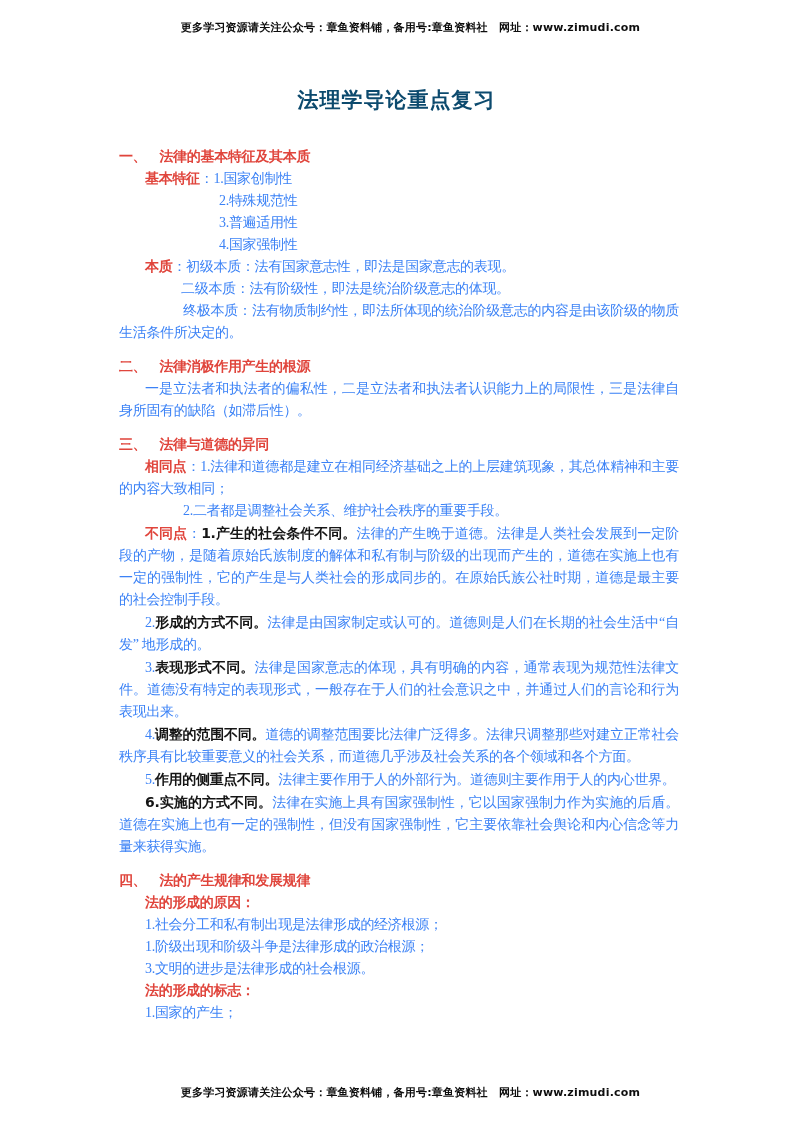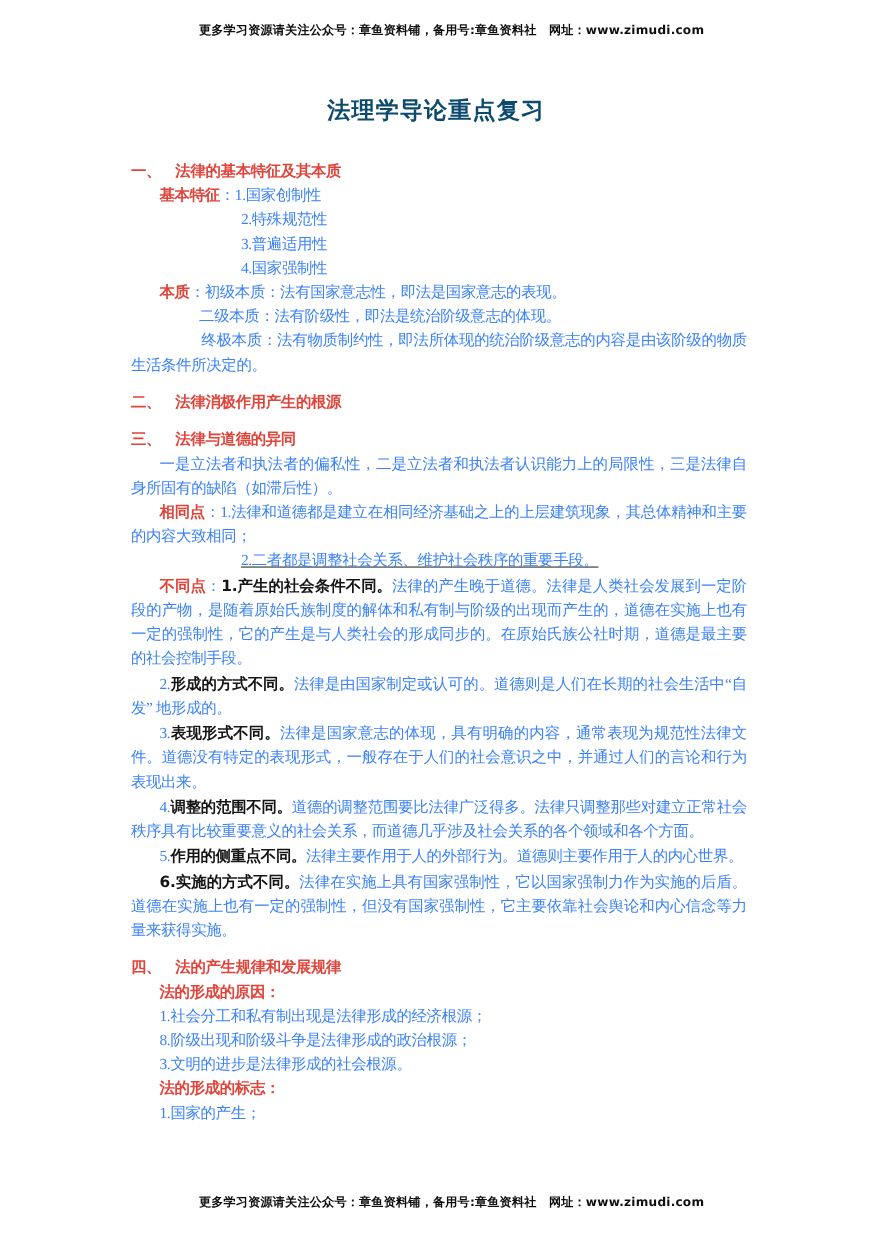--- a/index.html
+++ b/index.html
@@ -71,32 +71,32 @@
   <div class="content">
       <div class="block heading"><span class="num">一、</span><span>法律的基本特征及其本质</span></div>
       <div class="block para" style="text-indent: 26px;"><span class="run-red">基本特征</span><span class="run-n">：1.国家创制性</span></div>
       <div class="block para" style="margin-left: 100px;"><span class="run-n">2.特殊规范性</span></div>
       <div class="block para" style="margin-left: 100px;"><span class="run-n">3.普遍适用性</span></div>
       <div class="block para" style="margin-left: 100px;"><span class="run-n">4.国家强制性</span></div>
       <div class="block para" style="text-indent: 26px;"><span class="run-red">本质</span><span class="run-n">：初级本质：法有国家意志性，即法是国家意志的表现。</span></div>
       <div class="block para" style="margin-left: 62px;"><span class="run-n">二级本质：法有阶级性，即法是统治阶级意志的体现。</span></div>
       <div class="block para" style="text-indent: 64px;"><span class="run-n">终极本质：法有物质制约性，即法所体现的统治阶级意志的内容是由该阶级的物质生活条件所决定的。</span></div>
       <div class="block heading gap"><span class="num">二、</span><span>法律消极作用产生的根源</span></div>
+      <div class="block para" style="text-indent: 26px;"><span class="run-n">一是立法者和执法者的偏私性，二是立法者和执法者认识能力上的局限性，三是法律自身所固有的缺陷（如滞后性）。</span></div>
       <div class="block heading gap"><span class="num">三、</span><span>法律与道德的异同</span></div>
-      <div class="block para" style="text-indent: 26px;"><span class="run-n">一是立法者和执法者的偏私性，二是立法者和执法者认识能力上的局限性，三是法律自身所固有的缺陷（如滞后性）。</span></div>
       <div class="block para" style="text-indent: 26px;"><span class="run-red">相同点</span><span class="run-n">：1.法律和道德都是建立在相同经济基础之上的上层建筑现象，其总体精神和主要的内容大致相同；</span></div>
-      <div class="block para" style="margin-left: 100px; text-decoration: underline;"><span class="run-n">2.二者都是调整社会关系、维护社会秩序的重要手段。</span></div>
+      <div class="block para" style="margin-left: 64px;"><span class="run-n">2.二者都是调整社会关系、维护社会秩序的重要手段。</span></div>
       <div class="block para" style="text-indent: 26px;"><span class="run-red">不同点</span><span class="run-n">：</span><span class="run-b">1.产生的社会条件不同。</span><span class="run-n">法律的产生晚于道德。法律是人类社会发展到一定阶段的产物，是随着原始氏族制度的解体和私有制与阶级的出现而产生的，道德在实施上也有一定的强制性，它的产生是与人类社会的形成同步的。在原始氏族公社时期，道德是最主要的社会控制手段。</span></div>
       <div class="block para" style="text-indent: 26px;"><span class="run-n">2.</span><span class="run-b">形成的方式不同。</span><span class="run-n">法律是由国家制定或认可的。道德则是人们在长期的社会生活中“自发” 地形成的。</span></div>
       <div class="block para" style="text-indent: 26px;"><span class="run-n">3.</span><span class="run-b">表现形式不同。</span><span class="run-n">法律是国家意志的体现，具有明确的内容，通常表现为规范性法律文件。道德没有特定的表现形式，一般存在于人们的社会意识之中，并通过人们的言论和行为表现出来。</span></div>
       <div class="block para" style="text-indent: 26px;"><span class="run-n">4.</span><span class="run-b">调整的范围不同。</span><span class="run-n">道德的调整范围要比法律广泛得多。法律只调整那些对建立正常社会秩序具有比较重要意义的社会关系，而道德几乎涉及社会关系的各个领域和各个方面。</span></div>
       <div class="block para" style="text-indent: 26px;"><span class="run-n">5.</span><span class="run-b">作用的侧重点不同。</span><span class="run-n">法律主要作用于人的外部行为。道德则主要作用于人的内心世界。</span></div>
       <div class="block para" style="text-indent: 26px;"><span class="run-b">6.实施的方式不同。</span><span class="run-n">法律在实施上具有国家强制性，它以国家强制力作为实施的后盾。道德在实施上也有一定的强制性，但没有国家强制性，它主要依靠社会舆论和内心信念等力量来获得实施。</span></div>
       <div class="block heading gap"><span class="num">四、</span><span>法的产生规律和发展规律</span></div>
       <div class="block para" style="margin-left: 26px;"><span class="run-red">法的形成的原因：</span></div>
       <div class="block para" style="margin-left: 26px;"><span class="run-n">1.社会分工和私有制出现是法律形成的经济根源；</span></div>
-      <div class="block para" style="margin-left: 26px;"><span class="run-n">8.阶级出现和阶级斗争是法律形成的政治根源；</span></div>
+      <div class="block para" style="margin-left: 26px;"><span class="run-n">1.阶级出现和阶级斗争是法律形成的政治根源；</span></div>
       <div class="block para" style="margin-left: 26px;"><span class="run-n">3.文明的进步是法律形成的社会根源。</span></div>
       <div class="block para" style="margin-left: 26px;"><span class="run-red">法的形成的标志：</span></div>
       <div class="block para" style="margin-left: 26px;"><span class="run-n">1.国家的产生；</span></div>
     </div>
   <div class="page-footer">更多学习资源请关注公众号：章鱼资料铺，备用号:章鱼资料社　网址：www.zimudi.com</div>
 </div>
 
 </body></html>

